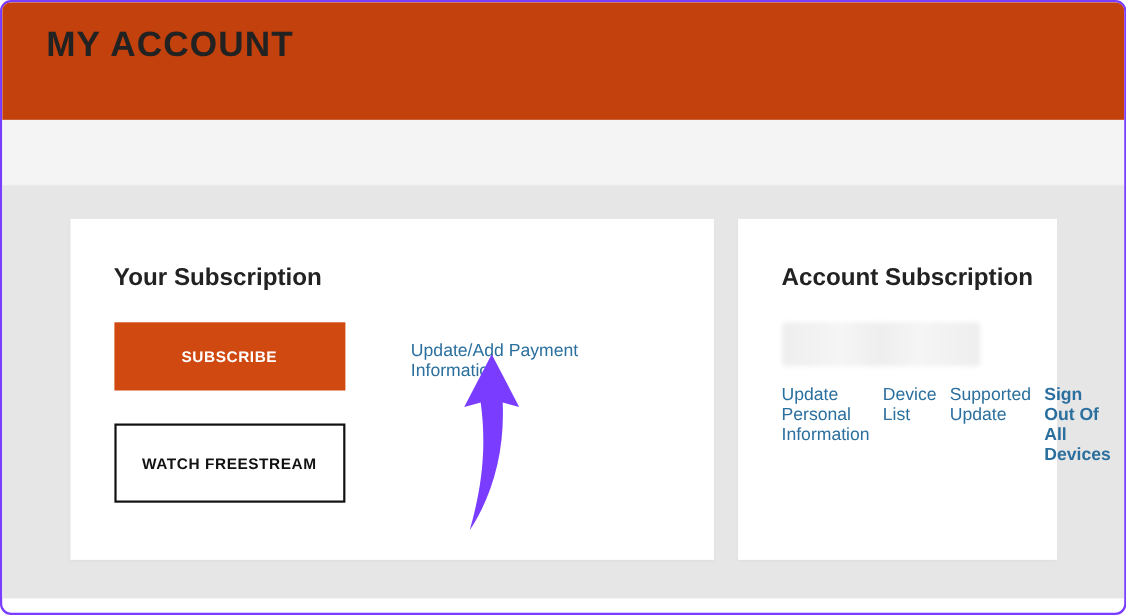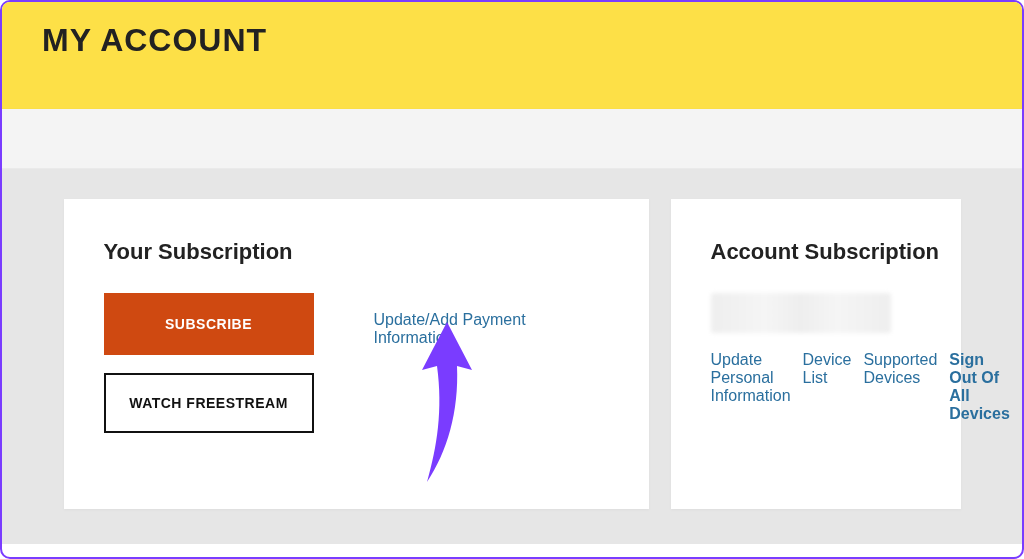--- a/index.html
+++ b/index.html
@@ -7,21 +7,21 @@
   body {
     font-family: -apple-system, BlinkMacSystemFont, "Segoe UI", Helvetica, Arial, sans-serif;
     background: #fff;
     border: 2px solid #7a3cff;
     border-radius: 10px;
     overflow: hidden;
     position: relative;
   }
   .header {
     padding: 20px 40px 50px 40px;
-    background: #fde047;
+    background: #c2410c;
   }
   .header h1 {
     font-size: 32px;
     font-weight: 700;
     letter-spacing: 1px;
     color: #222;
     text-transform: uppercase;
   }
   .band {
     height: 60px;
@@ -58,21 +58,21 @@
     font-size: 22px;
     font-weight: 700;
     color: #222;
     margin-bottom: 28px;
   }
   .sub-row {
     display: flex;
     align-items: flex-start;
     gap: 60px;
   }
-  .btns { display: flex; flex-direction: column; gap: 18px; }
+  .btns { display: flex; flex-direction: column; gap: 30px; }
   .btn {
     display: inline-flex;
     align-items: center;
     justify-content: center;
     font-weight: 700;
     font-size: 14px;
     letter-spacing: 0.5px;
     text-transform: uppercase;
     cursor: pointer;
     user-select: none;
@@ -83,21 +83,21 @@
     background: #cf4911;
     color: #fff;
     width: 210px;
     height: 62px;
   }
   .btn-outline {
     background: #fff;
     color: #111;
     border: 2px solid #111;
     width: 210px;
-    height: 60px;
+    height: 72px;
   }
   .link {
     color: #2a6f9e;
     font-size: 16px;
     cursor: pointer;
     display: inline-block;
     margin-top: 18px;
   }
   .links {
     display: flex;
@@ -144,21 +144,21 @@
       <a class="link">Update/Add Payment Information</a>
     </div>
   </div>
 
   <div class="card card-info">
     <h2>Account Subscription</h2>
     <div class="blurred"></div>
     <div class="links">
       <a class="link">Update Personal Information</a>
       <a class="link">Device List</a>
-      <a class="link">Supported Devices</a>
+      <a class="link">Supported Update</a>
       <a class="link link-bold">Sign Out Of All Devices</a>
     </div>
   </div>
 
 </div>
 
 <svg class="arrow" width="80" height="170">
   <defs></defs>
   <g fill="#7a3cff">
     <path d="M40 0 L65 48 L50 44 C52 90 40 130 20 160 C30 125 36 88 30 44 L15 48 Z"></path>

